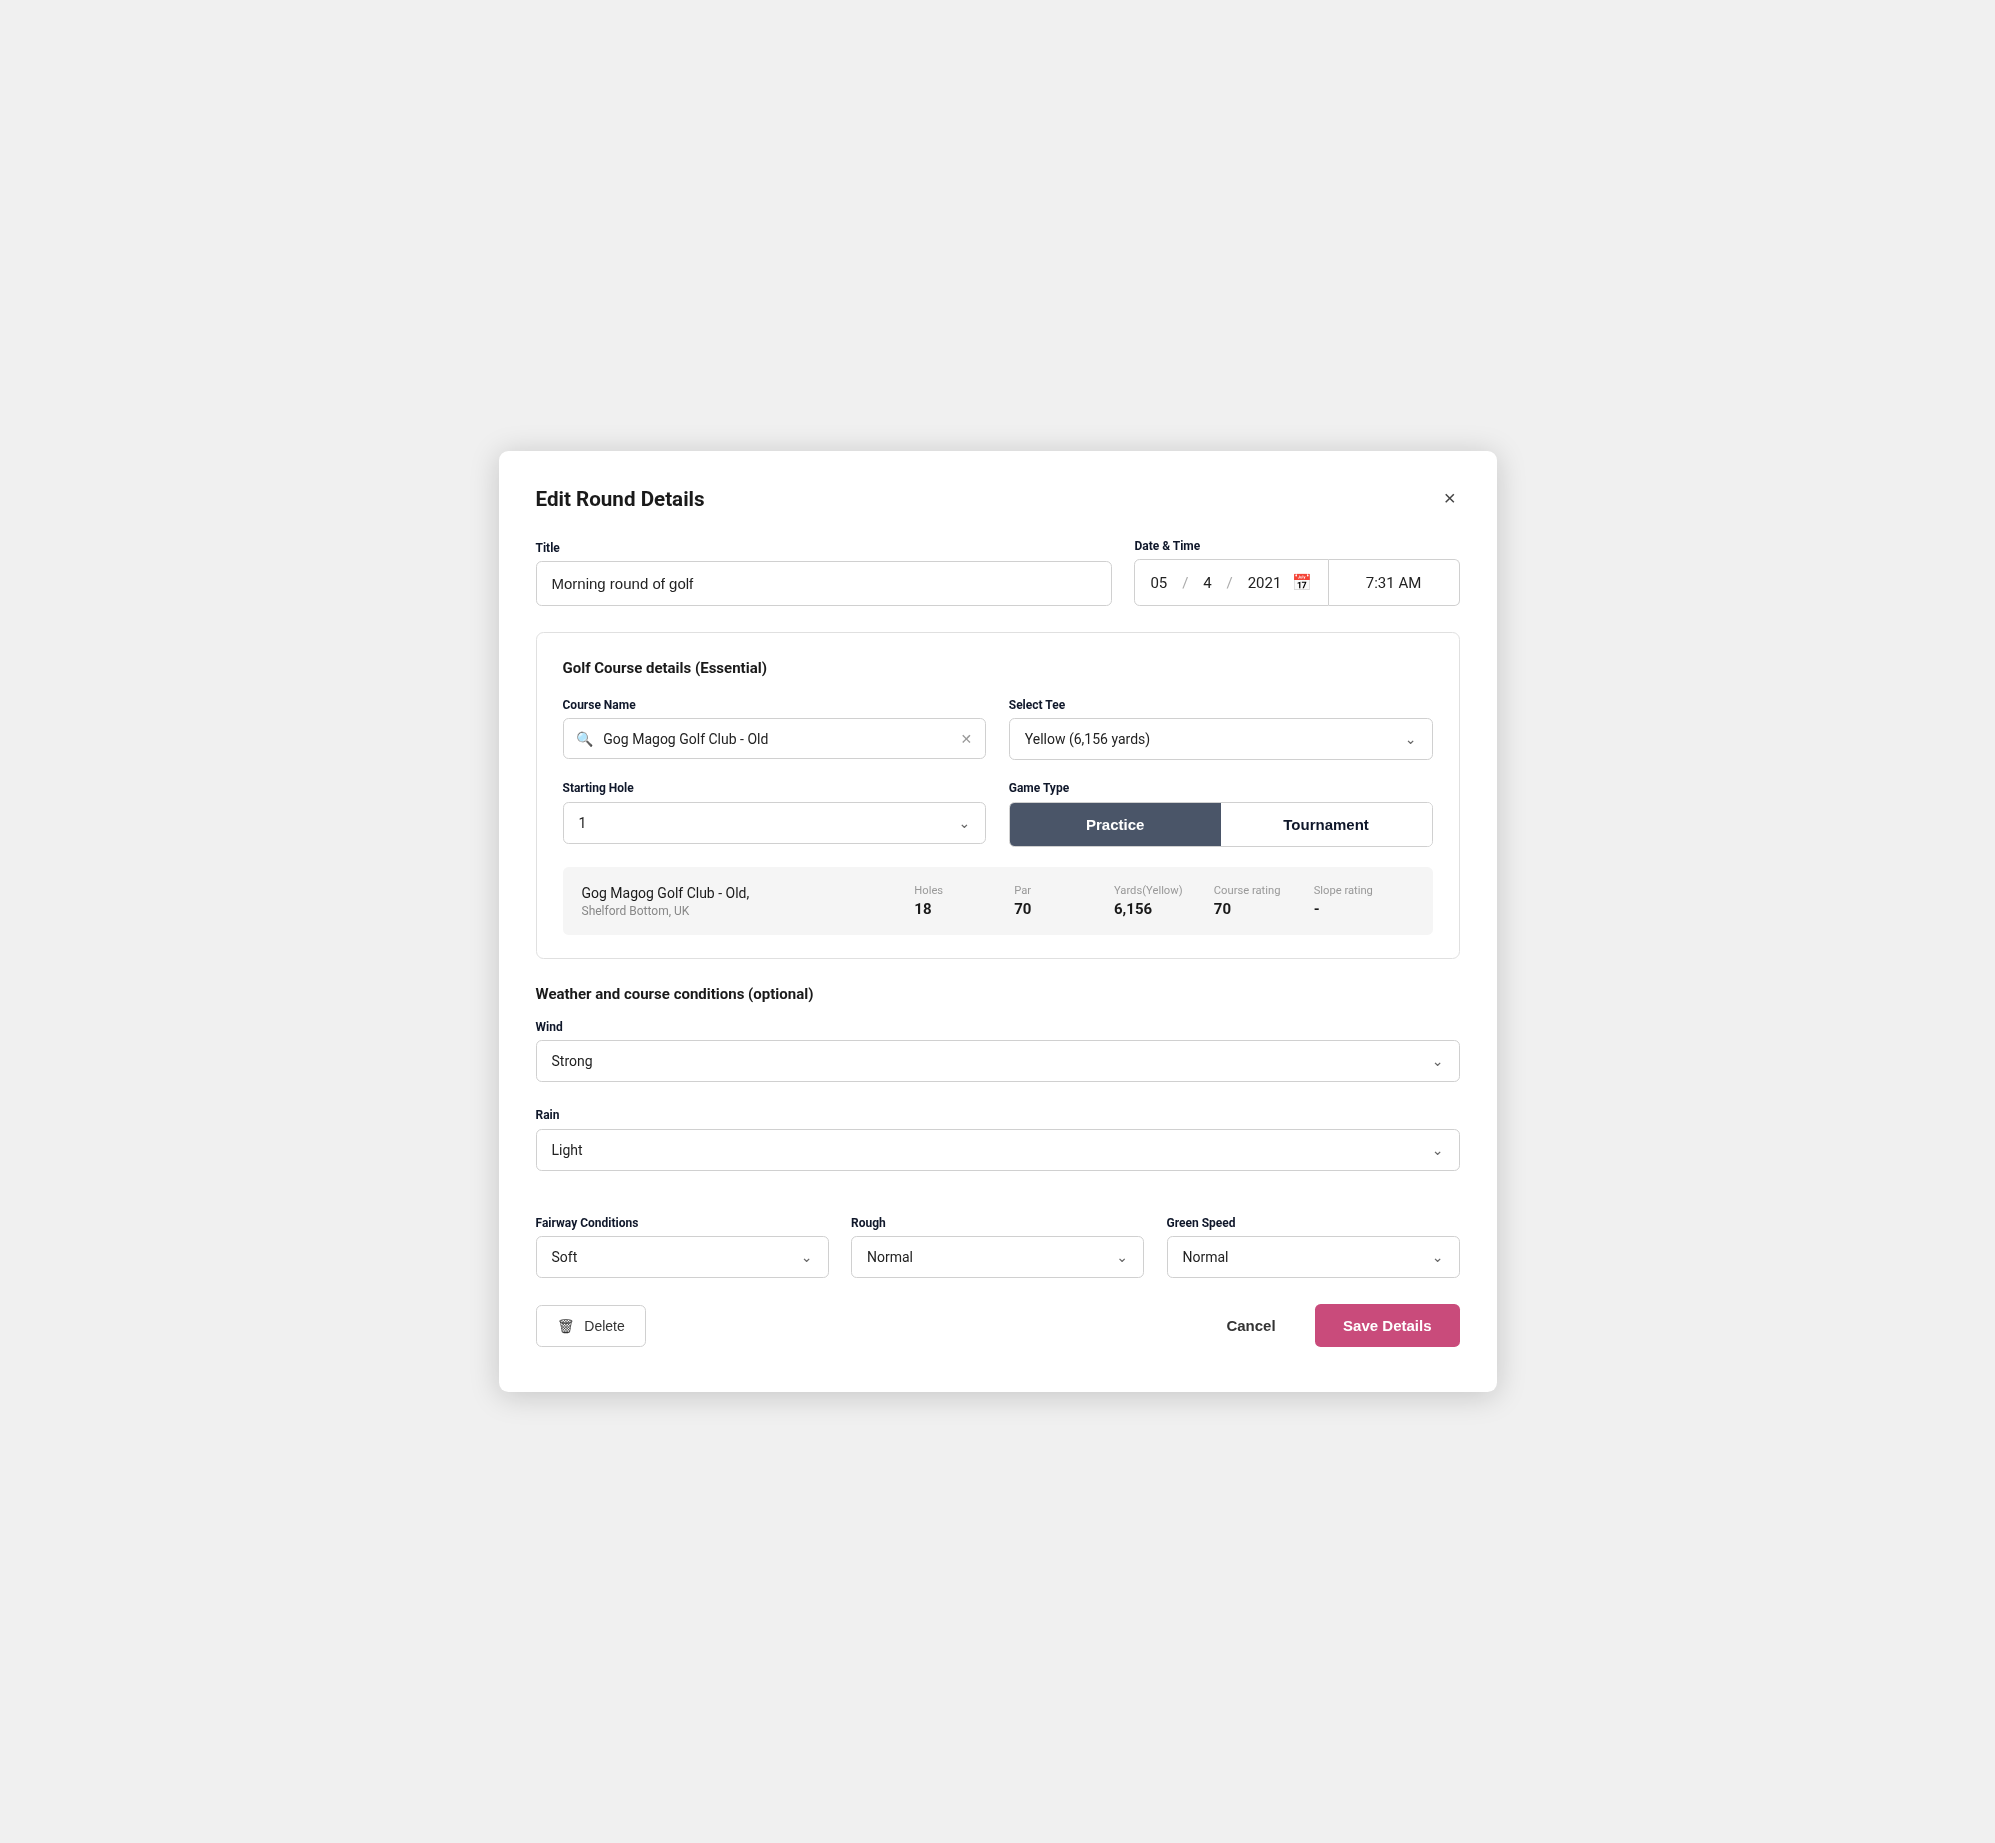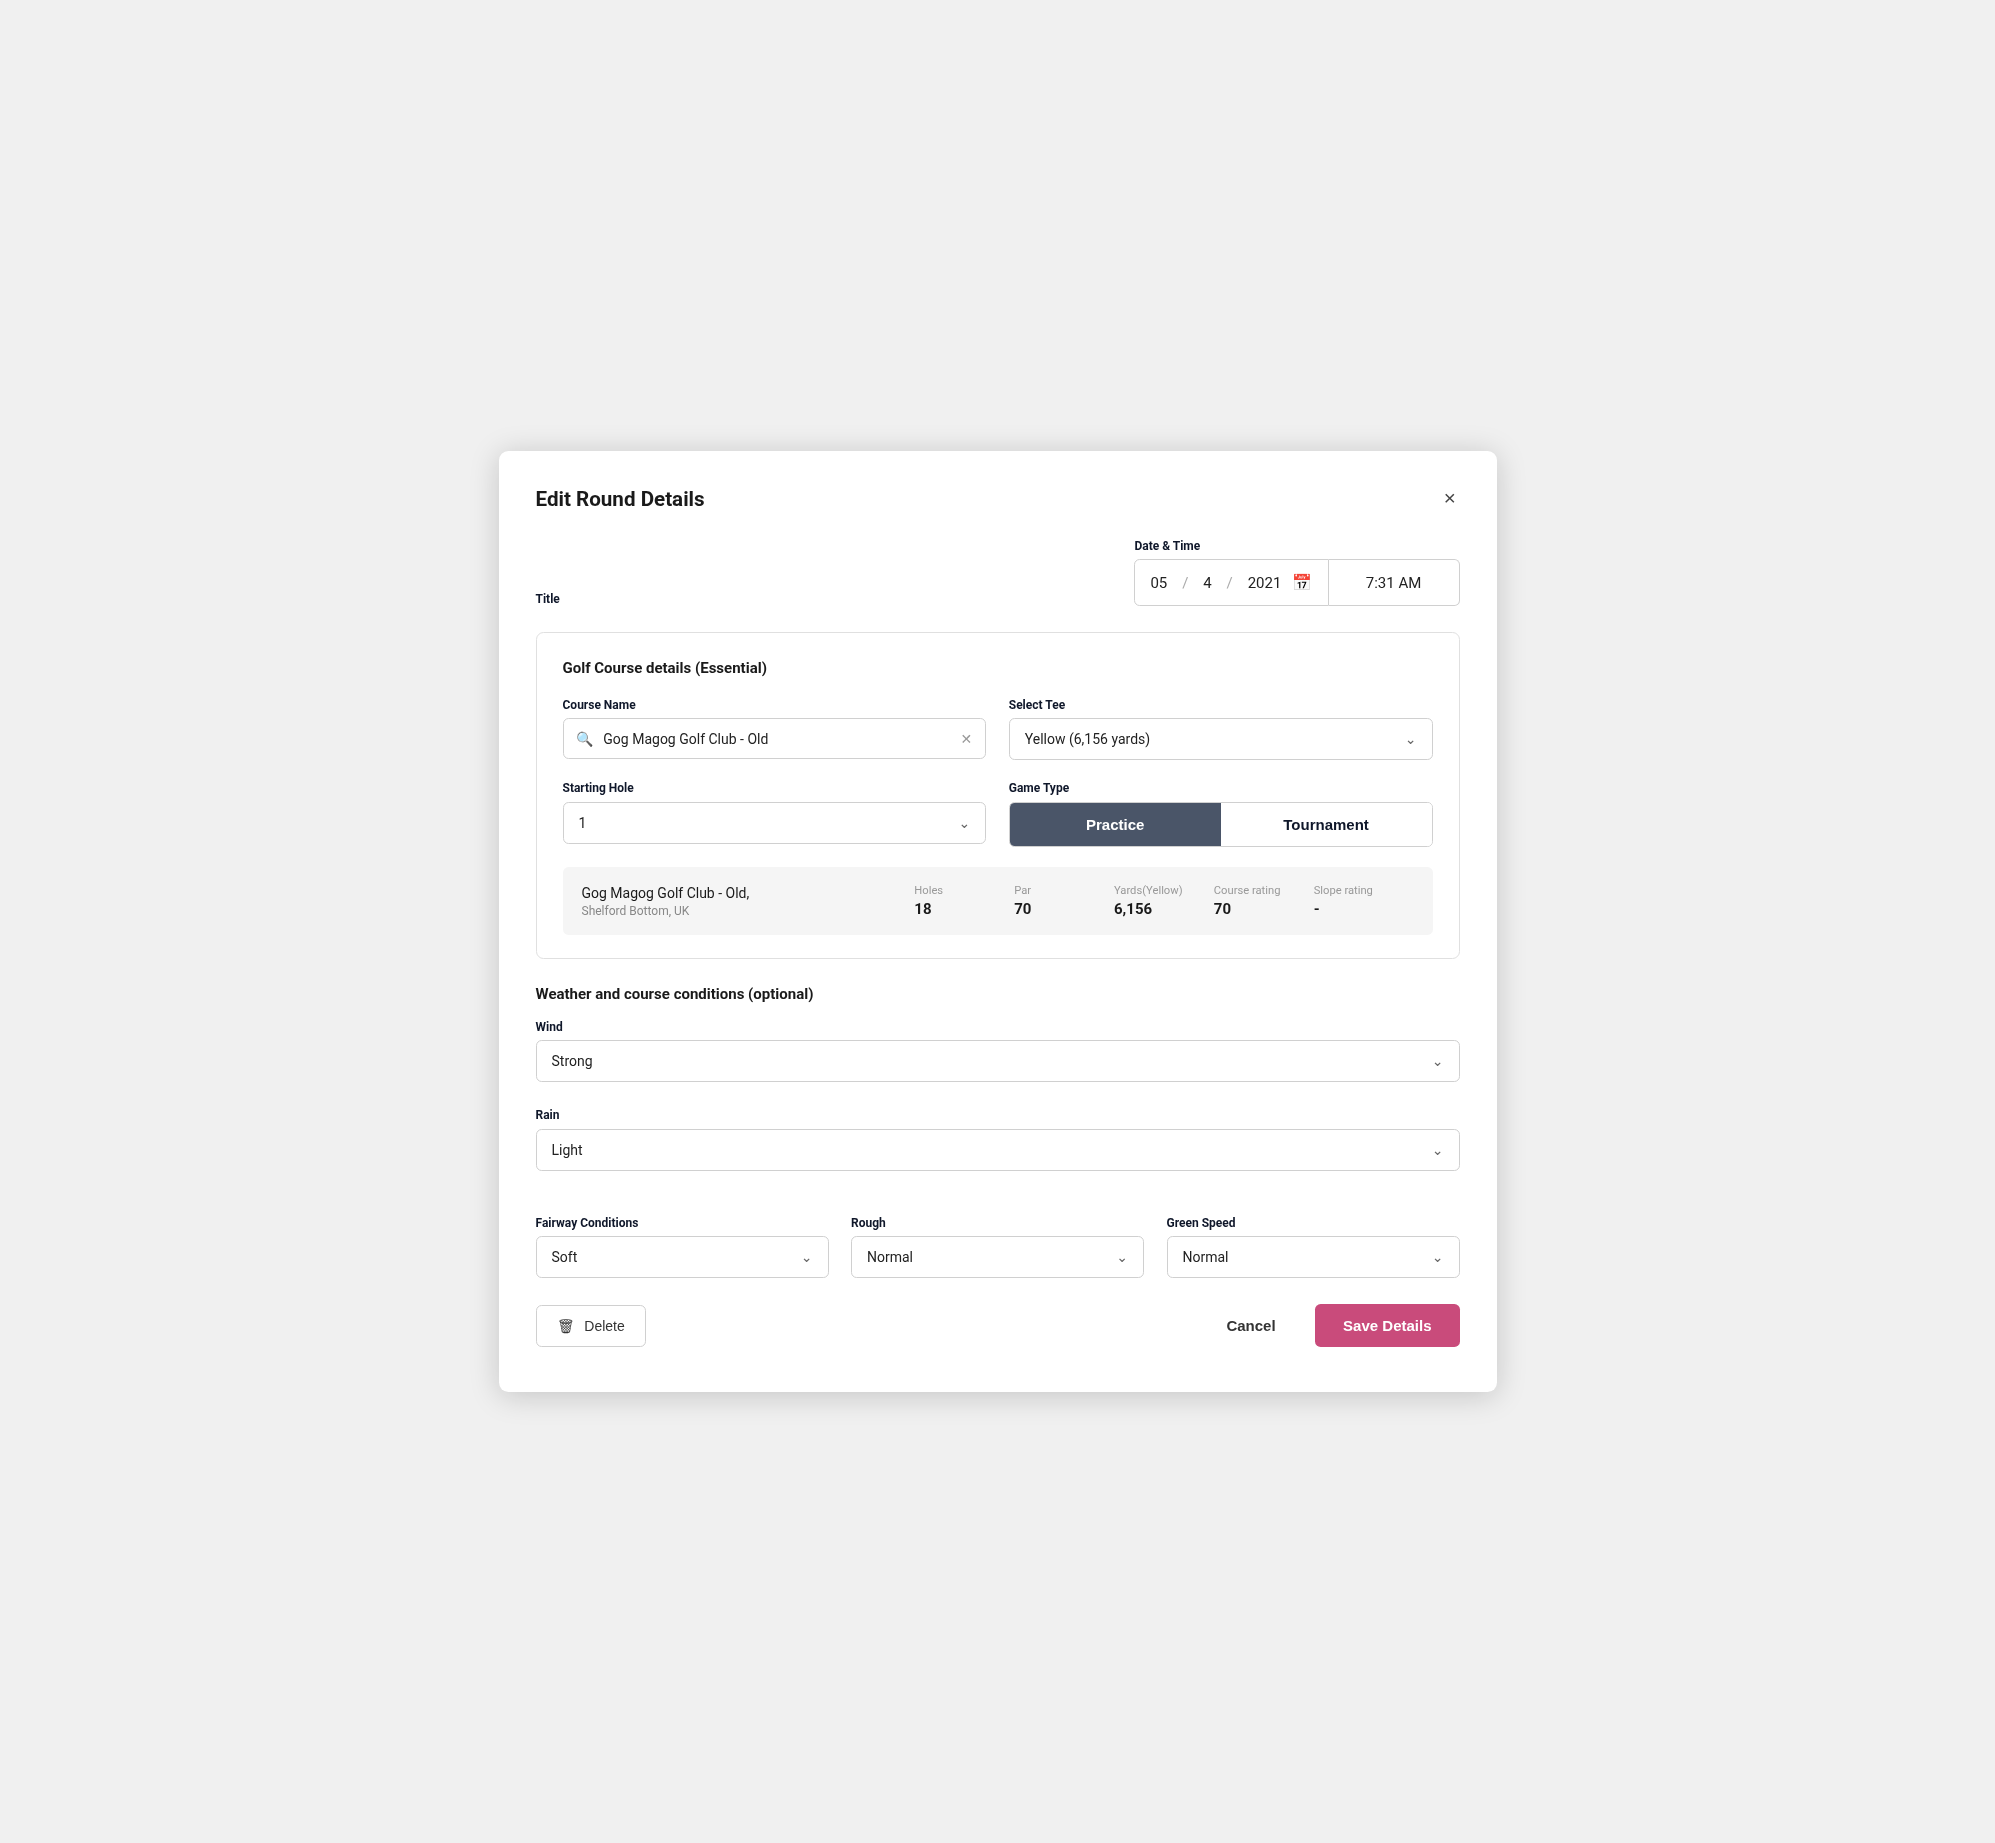--- a/index.html
+++ b/index.html
@@ -274,20 +274,21 @@
 <div class="modal">
 
   <div class="modal-header">
     <span class="modal-title">Edit Round Details</span>
     <button class="close-btn">×</button>
   </div>
 
   <div class="top-row">
     <div class="field-group title-field">
       <span class="field-label">Title</span>
+      <input class="title-input" type="text" value="Morning round of golf" style="">
     </div>
     <div class="field-group">
       <span class="field-label">Date &amp; Time</span>
       <div class="datetime-group">
         <div class="date-input">
           <span>05</span>
           <span class="date-sep">/</span>
           <span>4</span>
           <span class="date-sep">/</span>
           <span>2021</span>

